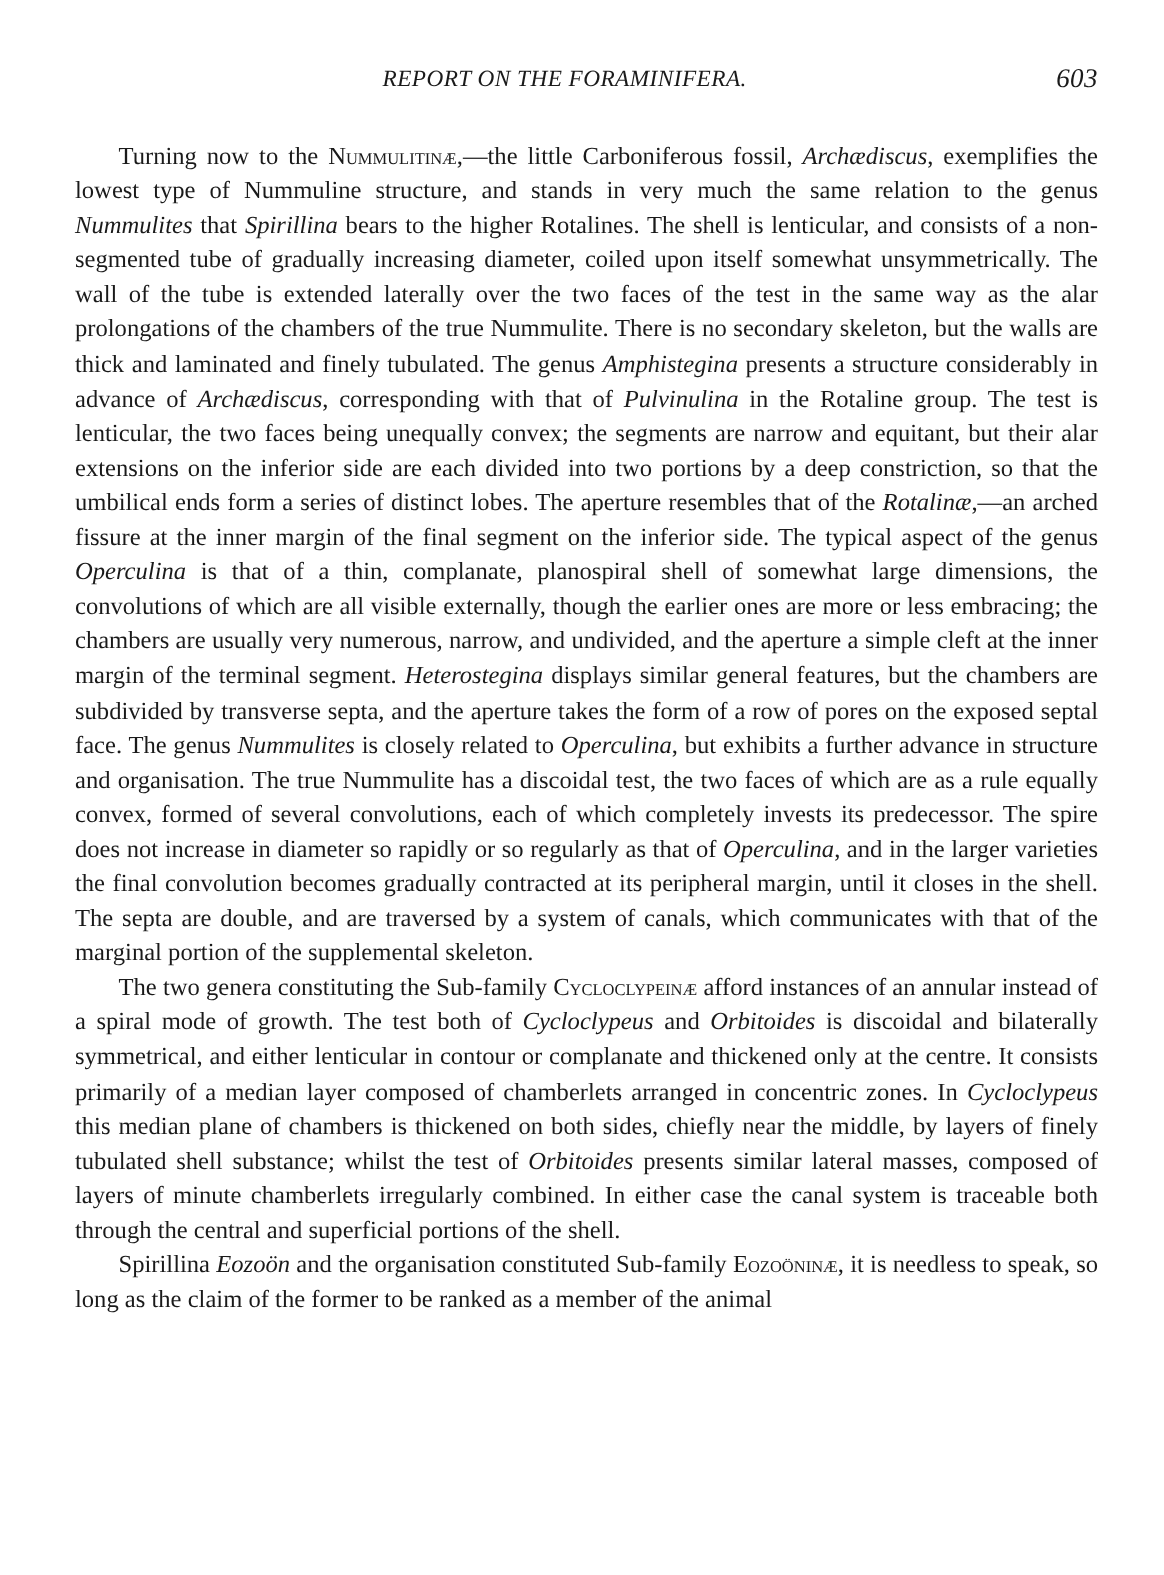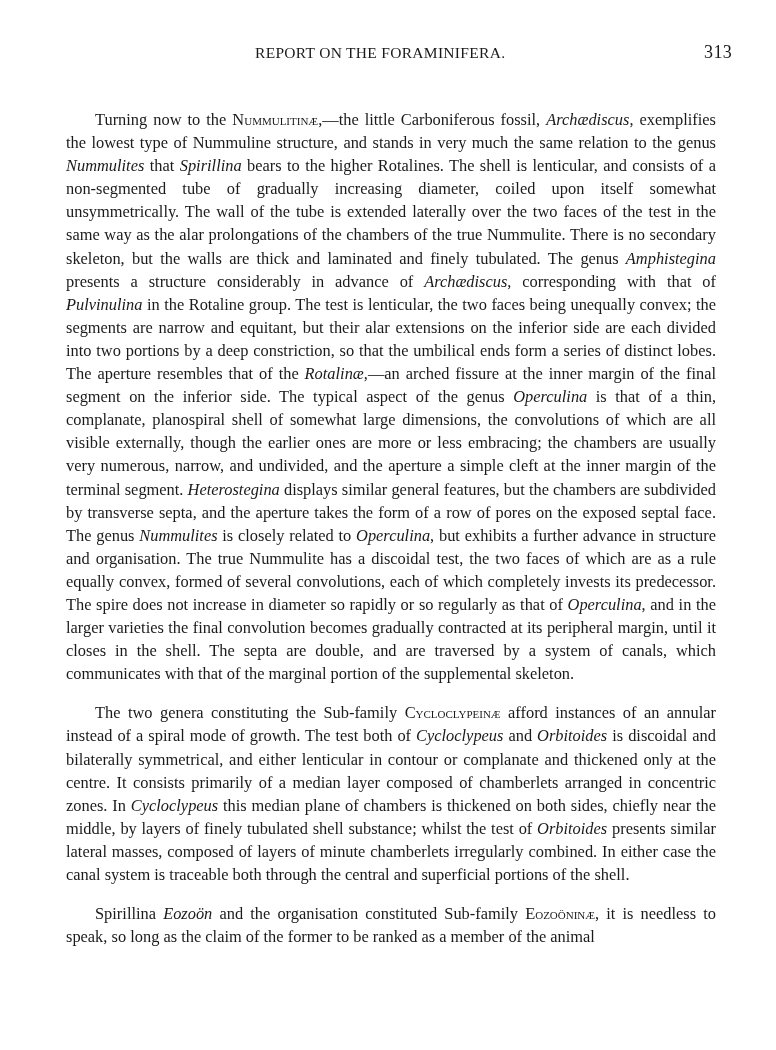--- a/index.html
+++ b/index.html
@@ -1,32 +1,32 @@
 <!DOCTYPE html>
 <html><head>
 <meta charset="utf-8">
 <style>
   html, body { margin: 0; padding: 0; background: #ffffff; }
   body { width: 776px; height: 1050px; position: relative; overflow: hidden; color: #1a1a1a; }
   .page { position: absolute; left: 50px; top: 0; width: 682px; font-family: "Liberation Serif", "DejaVu Serif", serif; }
-  .running-head { position: absolute; top: 44px; left: 0; width: 682px; height: 24px; font-size: 15.5px; letter-spacing: 0.3px; }
+  .running-head { position: absolute; top: 44px; left: 0; width: 682px; height: 24px; font-size: 15.5px; letter-spacing: 0.3px; font-style: italic; }
   .running-title { position: absolute; left: 205px; top: 0; }
   .page-number { position: absolute; right: 0; top: -2px; font-size: 18px; }
   .body-text { position: absolute; top: 92px; left: 0; width: 682px; font-size: 16.4px; line-height: 23.1px; text-align: justify; }
-  .body-text p { margin: 16px; text-indent: 29px; }
+  .body-text p { margin: 0; text-indent: 29px; }
   .body-text p + p { margin-top: 0; }
   .sc { font-variant: small-caps; }
   i { font-style: italic; }
 </style>
 </head>
 <body>
 
 <div class="page">
   <div class="running-head">
     <span class="running-title">REPORT ON THE FORAMINIFERA.</span>
-    <span class="page-number">313</span>
+    <span class="page-number">603</span>
   </div>
   <div class="body-text">
     <p><span>Turning now to the </span><span class="sc">Nummulitinæ</span><span>,—the little Carboniferous fossil, </span><i>Archædiscus</i><span>, exemplifies the lowest type of Nummuline structure, and stands in very much the same relation to the genus </span><i>Nummulites</i><span> that </span><i>Spirillina</i><span> bears to the higher Rotalines. The shell is lenticular, and consists of a non-segmented tube of gradually increasing diameter, coiled upon itself somewhat unsymmetrically. The wall of the tube is extended laterally over the two faces of the test in the same way as the alar prolongations of the chambers of the true Nummulite. There is no secondary skeleton, but the walls are thick and laminated and finely tubulated. The genus </span><i>Amphistegina</i><span> presents a structure considerably in advance of </span><i>Archædiscus</i><span>, corresponding with that of </span><i>Pulvinulina</i><span> in the Rotaline group. The test is lenticular, the two faces being unequally convex; the segments are narrow and equitant, but their alar extensions on the inferior side are each divided into two portions by a deep constriction, so that the umbilical ends form a series of distinct lobes. The aperture resembles that of the </span><i>Rotalinæ</i><span>,—an arched fissure at the inner margin of the final segment on the inferior side. The typical aspect of the genus </span><i>Operculina</i><span> is that of a thin, complanate, planospiral shell of somewhat large dimensions, the convolutions of which are all visible externally, though the earlier ones are more or less embracing; the chambers are usually very numerous, narrow, and undivided, and the aperture a simple cleft at the inner margin of the terminal segment. </span><i>Heterostegina</i><span> displays similar general features, but the chambers are subdivided by transverse septa, and the aperture takes the form of a row of pores on the exposed septal face. The genus </span><i>Nummulites</i><span> is closely related to </span><i>Operculina</i><span>, but exhibits a further advance in structure and organisation. The true Nummulite has a discoidal test, the two faces of which are as a rule equally convex, formed of several convolutions, each of which completely invests its predecessor. The spire does not increase in diameter so rapidly or so regularly as that of </span><i>Operculina</i><span>, and in the larger varieties the final convolution becomes gradually contracted at its peripheral margin, until it closes in the shell. The septa are double, and are traversed by a system of canals, which communicates with that of the marginal portion of the supplemental skeleton.</span></p>
     <p><span>The two genera constituting the Sub-family </span><span class="sc">Cycloclypeinæ</span><span> afford instances of an annular instead of a spiral mode of growth. The test both of </span><i>Cycloclypeus</i><span> and </span><i>Orbitoides</i><span> is discoidal and bilaterally symmetrical, and either lenticular in contour or complanate and thickened only at the centre. It consists primarily of a median layer composed of chamberlets arranged in concentric zones. In </span><i>Cycloclypeus</i><span> this median plane of chambers is thickened on both sides, chiefly near the middle, by layers of finely tubulated shell substance; whilst the test of </span><i>Orbitoides</i><span> presents similar lateral masses, composed of layers of minute chamberlets irregularly combined. In either case the canal system is traceable both through the central and superficial portions of the shell.</span></p>
     <p><span>Spirillina </span><i>Eozoön</i><span> and the organisation constituted Sub-family </span><span class="sc">Eozoöninæ</span><span>, it is needless to speak, so long as the claim of the former to be ranked as a member of the animal</span></p>
   </div>
 </div>
 
 </body></html>

